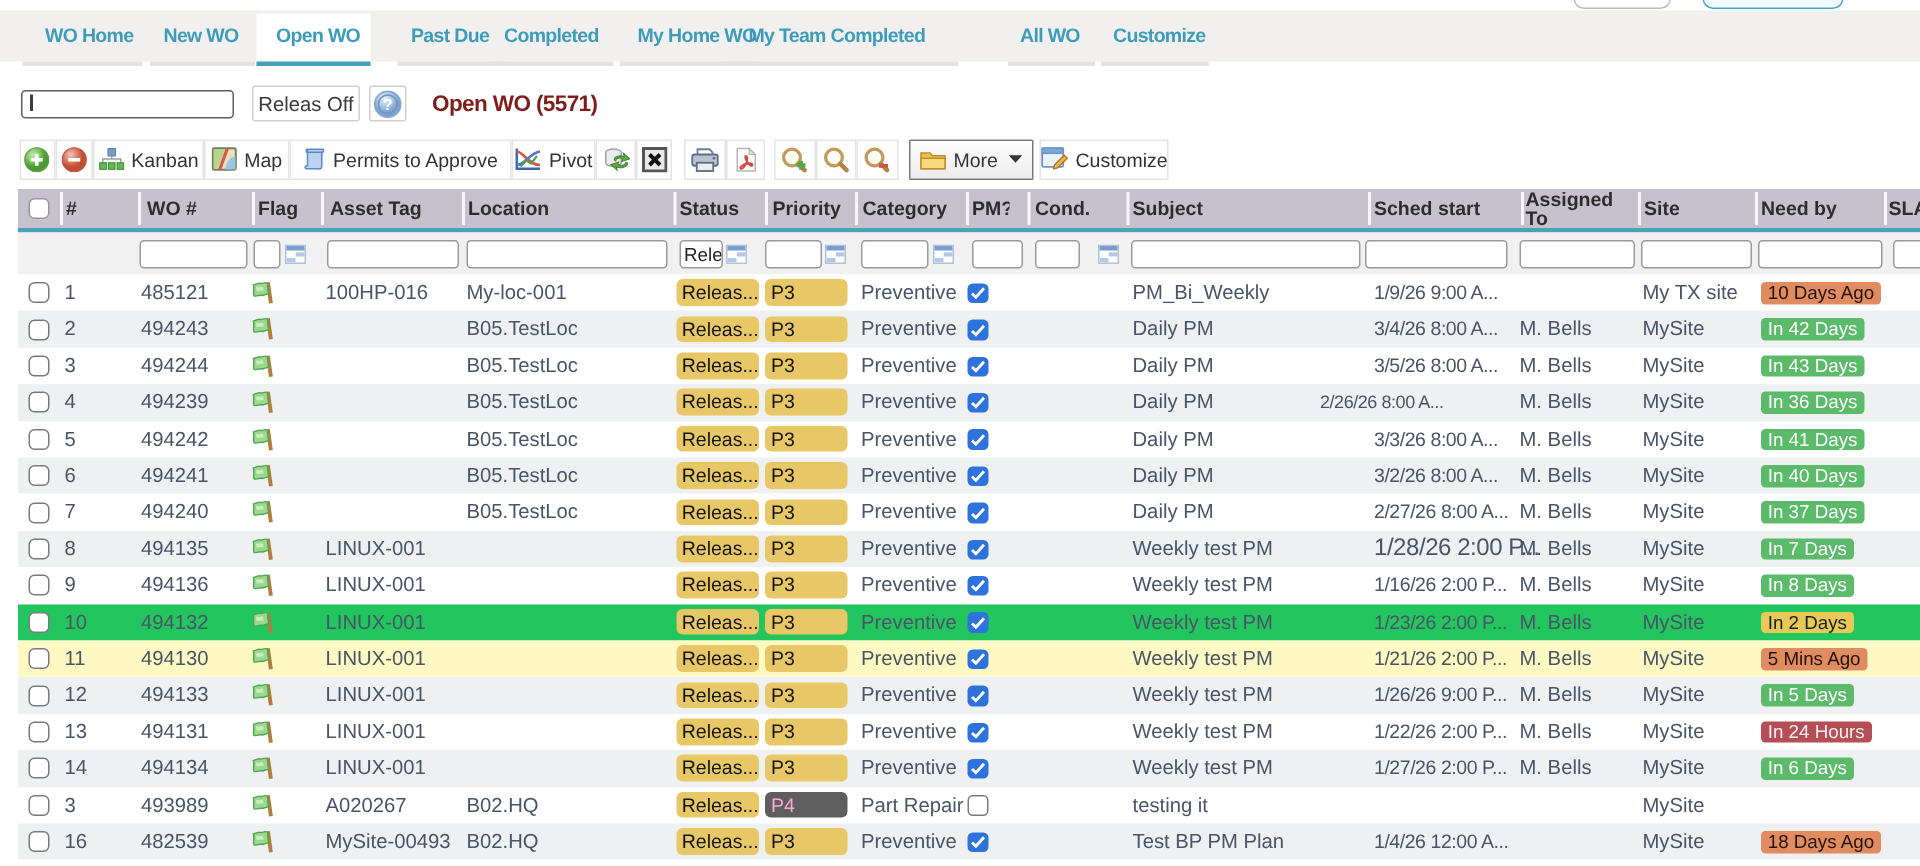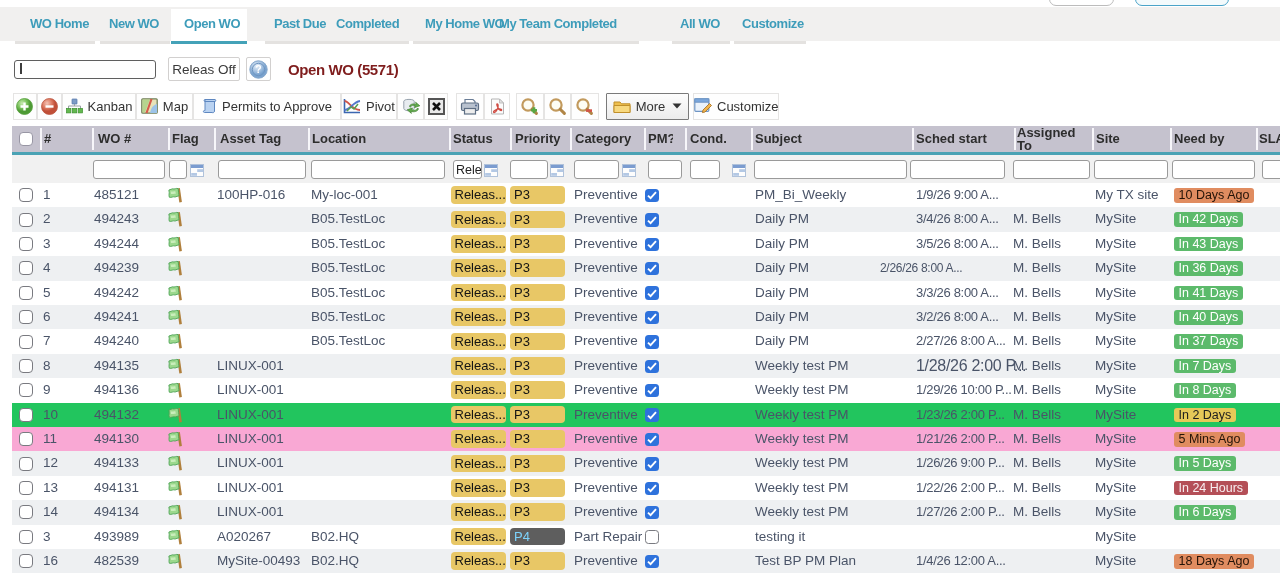--- a/index.html
+++ b/index.html
@@ -32,21 +32,21 @@
 .frow{position:absolute;left:12px;top:154.5px;width:1268px;height:28.5px;background:#f1f1f1}
 .fin{position:absolute;top:5px;height:19px;background:#fff;border:1px solid #9a9a9a;border-radius:3px;
   font-size:12.5px;color:#222;padding:2px 2px;overflow:hidden;white-space:nowrap}
 .ficon{position:absolute;top:8px;width:14px;height:13px}
 .row{position:absolute;left:12px;width:1268px;height:24.4px}
 .row span{position:absolute;line-height:24.4px;font-size:13.5px;color:#4a5468;white-space:nowrap}
 .cb{position:absolute;left:6.8px;top:5.2px;width:14px;height:14px;background:#fff;
   border:1.5px solid #797a80;border-radius:4px}
 .badge{position:absolute;top:3.2px;height:17.6px;width:55px;border-radius:4px;background:#e8c766;
   color:#141414;font-size:13px;line-height:17.6px;padding-left:4px;overflow:hidden;white-space:nowrap}
-.badge.dark{background:#5e5e5e;color:#7dd3fc}
+.badge.dark{background:#5e5e5e;color:#f9a8d4}
 .pmcb{position:absolute;left:633px;top:5.8px;width:13.5px;height:13.5px;border-radius:3.5px;background:#2e72dc}
 .pmcb.off{background:#fff;border:1.5px solid #797a80}
 .nb{position:absolute;left:1161.5px;top:5px;height:14.5px;line-height:14.5px;border-radius:3px;
   padding:0 5px;font-size:12.5px;white-space:nowrap}
 .flagic{position:absolute;left:156px;top:4px;width:14px;height:16px}
 
 </style></head><body>
 <div class="topbtn" style="left:1049px;top:-24px;width:65px;border:1.5px solid #bcbcbc;background:#fff"></div>
 <div class="topbtn" style="left:1135px;top:-24px;width:94px;border:1.5px solid #4aa3c8;background:#f3fafc"></div>
 <div class="tabbar"></div>
@@ -491,21 +491,21 @@
 <span style="left:205px">LINUX-001</span>
 <div class="badge" style="left:438.5px">Releas...</div>
 <div class="badge" style="left:498px">P3</div>
 <span style="left:562px">Preventive</span>
 <div class="pmcb">
       <svg width="10" height="9" viewBox="0 0 10 9" style="position:absolute;left:2px;top:2.5px">
         <path d="M1 4.6 L3.6 7.2 L9 1.2" stroke="#fff" stroke-width="1.9" fill="none"></path>
       </svg>
     </div>
 <span style="left:743px">Weekly test PM</span>
-<span style="left:904px;font-size:13px;letter-spacing:-0.3px">1/29/26 10:00 P...</span>
+<span style="left:904px;font-size:13px;letter-spacing:-0.3px">1/16/26 2:00 P...</span>
 <span style="left:1001px">M. Bells</span>
 <span style="left:1083px">MySite</span>
 <div class="nb" style="background:#5cba6b;color:#fff;">In 8 Days</div>
 </div>
 <div class="row" style="top:402.6px;background:#22c55e">
 <div class="cb"></div>
 <span style="left:31px">10</span>
 <span style="left:82px">494132</span>
 <div class="flagic"><svg width="14" height="16" viewBox="0 0 14 16">
         <path d="M10.6 1.2 L12.6 15.2" stroke="#b07f3c" stroke-width="2.6" fill="none"></path>
@@ -520,21 +520,21 @@
       <svg width="10" height="9" viewBox="0 0 10 9" style="position:absolute;left:2px;top:2.5px">
         <path d="M1 4.6 L3.6 7.2 L9 1.2" stroke="#fff" stroke-width="1.9" fill="none"></path>
       </svg>
     </div>
 <span style="left:743px">Weekly test PM</span>
 <span style="left:904px;font-size:13px;letter-spacing:-0.3px">1/23/26 2:00 P...</span>
 <span style="left:1001px">M. Bells</span>
 <span style="left:1083px">MySite</span>
 <div class="nb" style="background:#e6c958;color:#1d1d1d;">In 2 Days</div>
 </div>
-<div class="row" style="top:427.0px;background:#f9a8d4">
+<div class="row" style="top:427.0px;background:#fef9c3">
 <div class="cb"></div>
 <span style="left:31px">11</span>
 <span style="left:82px">494130</span>
 <div class="flagic"><svg width="14" height="16" viewBox="0 0 14 16">
         <path d="M10.6 1.2 L12.6 15.2" stroke="#b07f3c" stroke-width="2.6" fill="none"></path>
         <path d="M10.2 1.6 C8.2 0.8 6.6 2.6 4.6 1.8 L0.9 3.0 C1.4 4.8 1.2 6.4 1.0 8.4 L1.3 10.2 C3.3 11.0 5.1 9.2 7.1 10.0 L11.1 8.7 C10.5 6.6 10.6 4.4 10.2 1.6 Z" fill="#9bd88d" stroke="#4da455" stroke-width="0.9"></path>
         <path d="M2.6 4.2 C4.2 4.9 5.8 3.7 7.4 4.3 L7.8 6.9 C6.2 6.3 4.6 7.5 3.0 6.9 Z" fill="#c9eebb"></path>
       </svg></div>
 <span style="left:205px">LINUX-001</span>
 <div class="badge" style="left:438.5px">Releas...</div>

